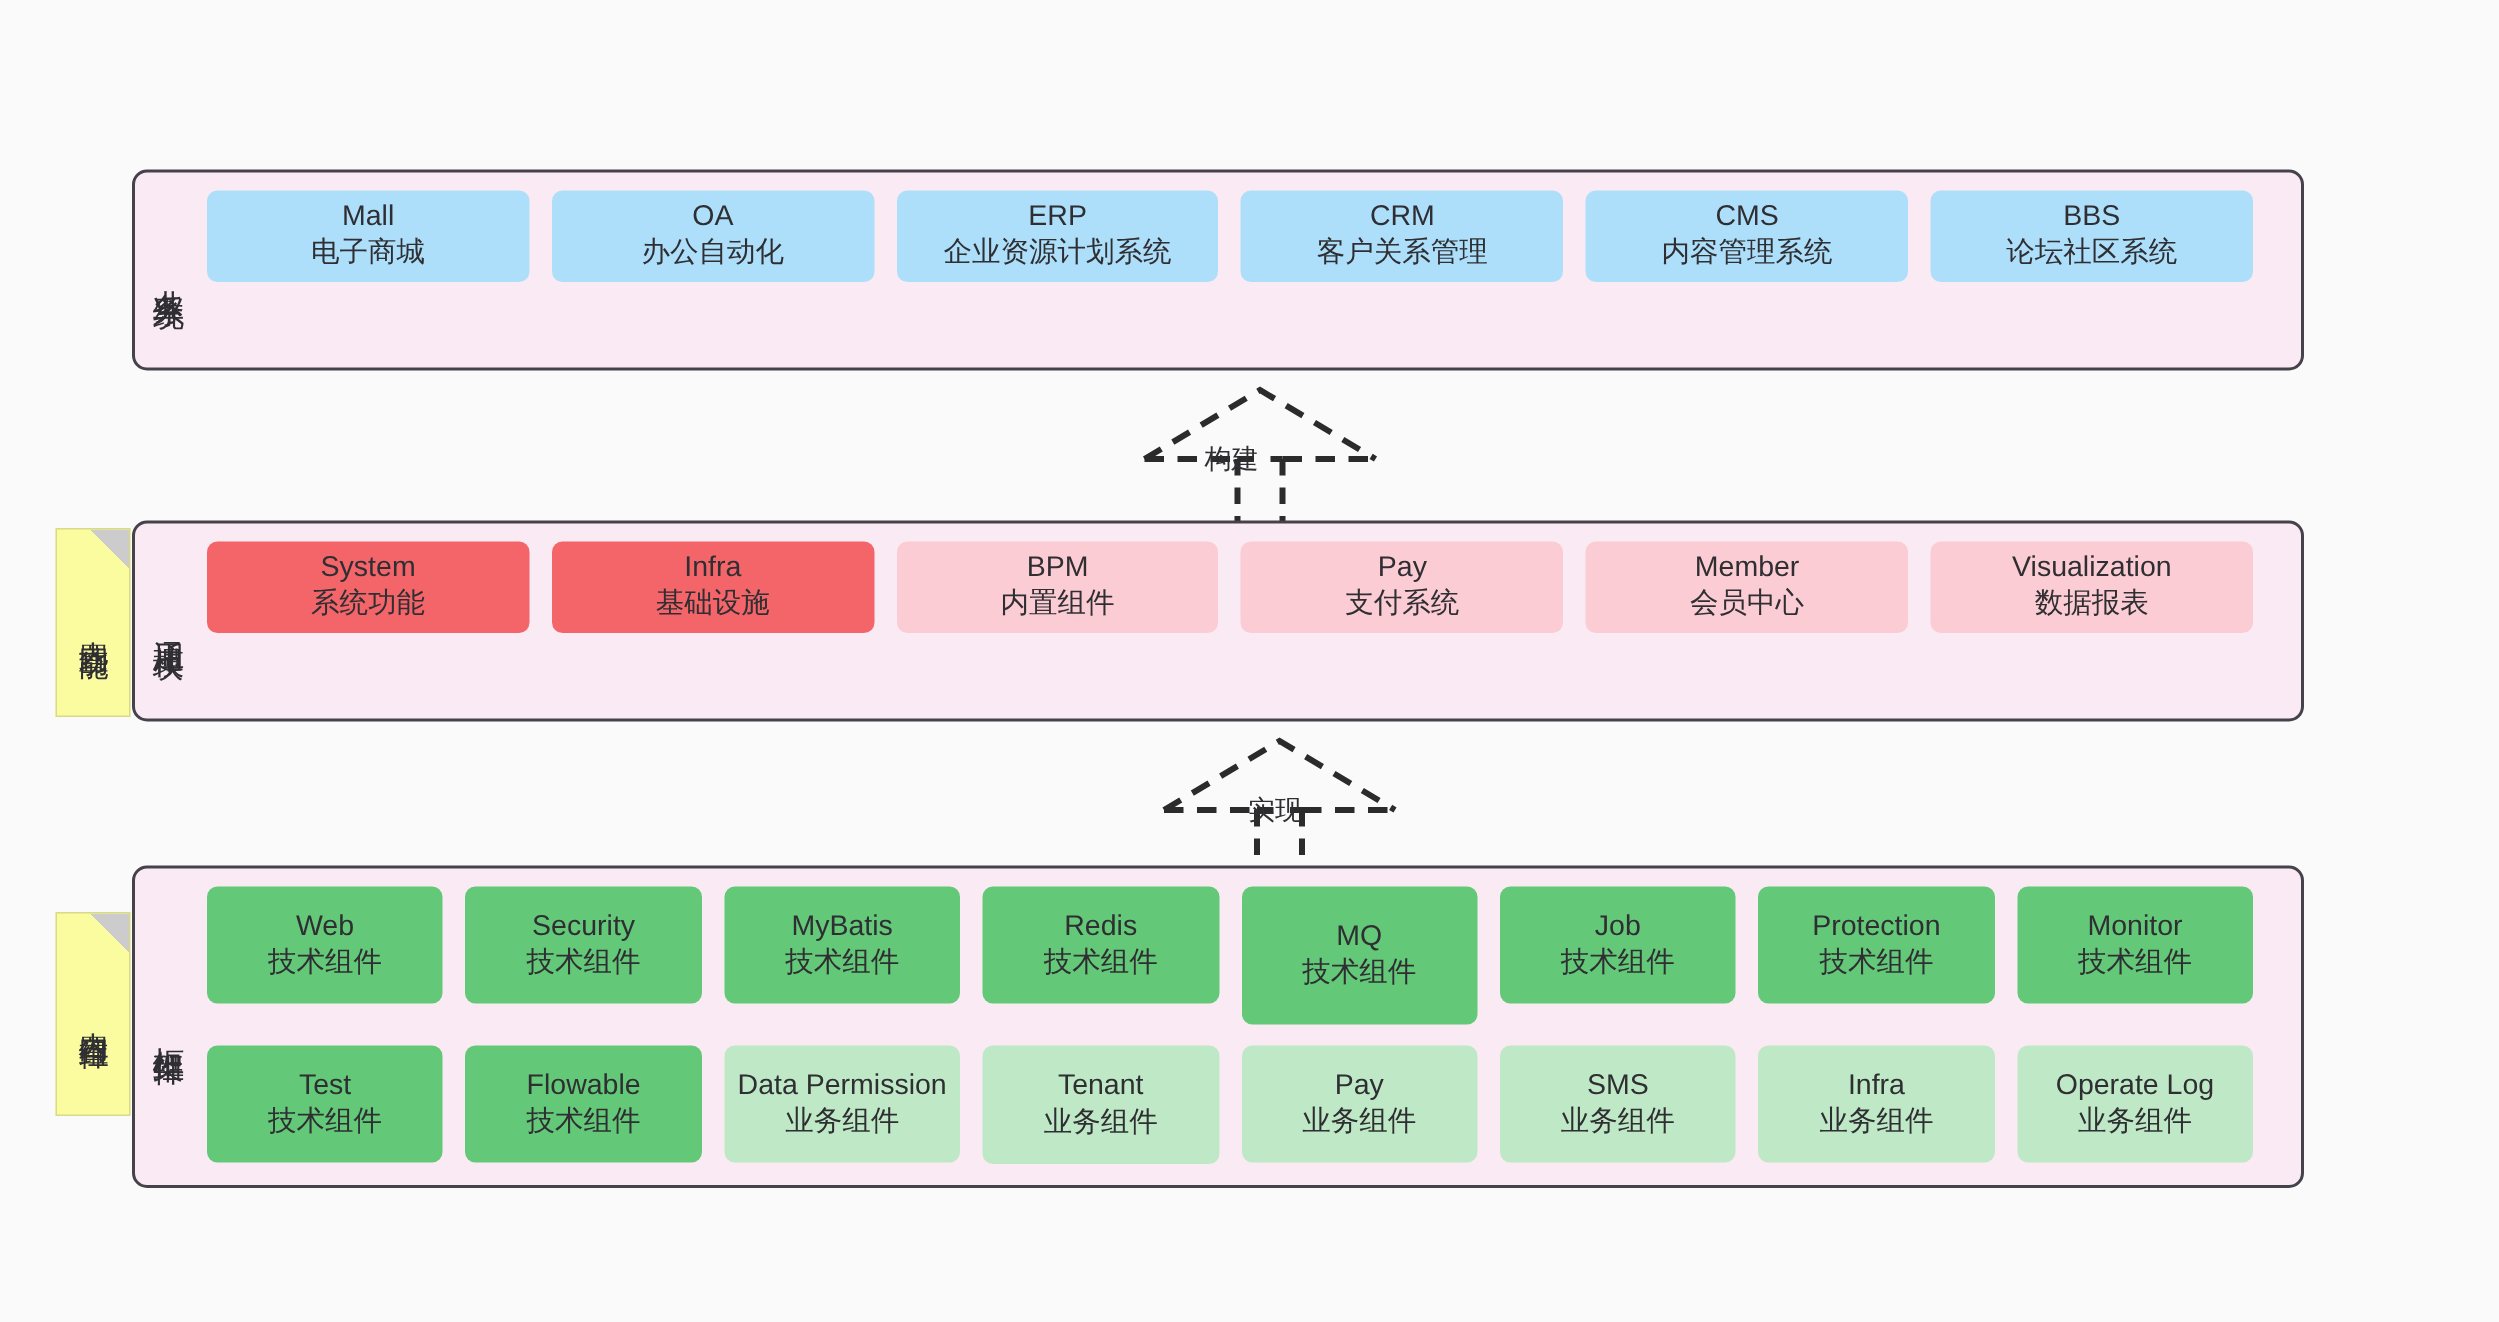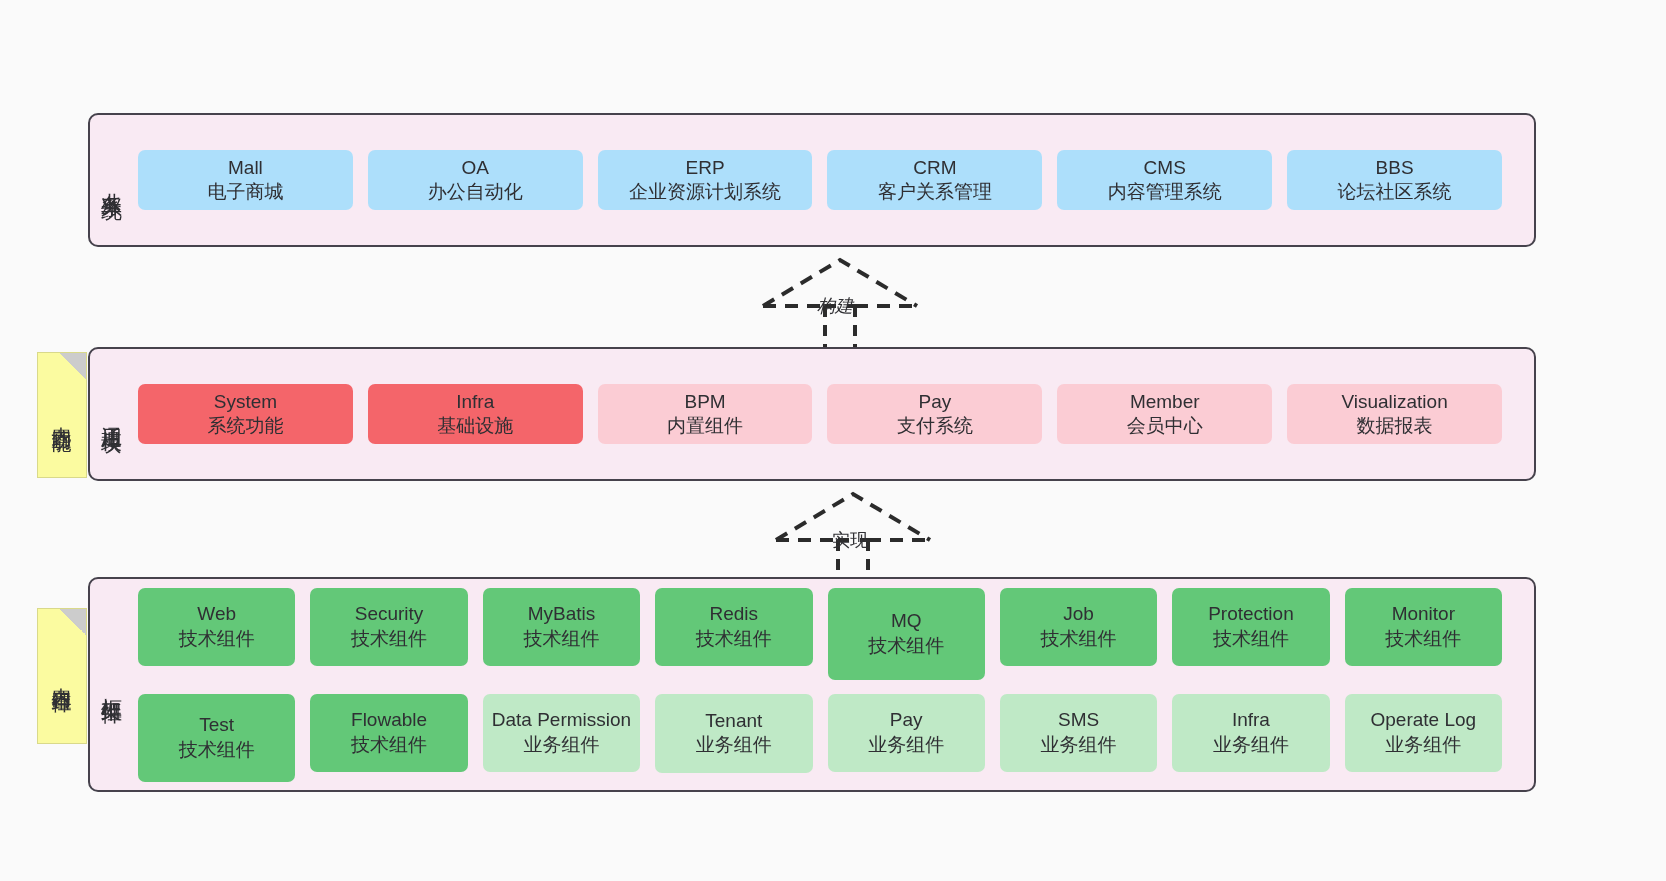--- a/index.html
+++ b/index.html
@@ -34,21 +34,20 @@
     color:#2f2f33;
     writing-mode:vertical-rl;
     letter-spacing:2px;
     white-space:nowrap;
     padding:4px 0;
   }
   .layer-body{
     flex:1 1 auto;
     display:flex;
     flex-direction:column;
-    justify-content:center;
     gap:14px;
     padding:12px 32px 12px 6px;
   }
   .row{
     display:flex;
     gap:15px;
     align-items:stretch;
   }
   .cell{
     flex:1 1 0;
@@ -154,21 +153,21 @@
   <div class="arrow" style="left:755px;top:258px;width:190px;height:92px;">
     <svg width="190" height="92" viewBox="0 0 190 92">
       <path d="M 70 48 L 70 92" fill="none" stroke="#2b2b2b" stroke-width="4" stroke-dasharray="11,8" stroke-linecap="butt"></path>
       <path d="M 100 48 L 100 92" fill="none" stroke="#2b2b2b" stroke-width="4" stroke-dasharray="11,8" stroke-linecap="butt"></path>
       <path d="M 70 48 L 85 48" fill="none" stroke="#2b2b2b" stroke-width="4" stroke-dasharray="11,8"></path>
       <path d="M 92 48 L 100 48" fill="none" stroke="#2b2b2b" stroke-width="4"></path>
       <path d="M 8 48 L 85 2 L 162 48" fill="none" stroke="#2b2b2b" stroke-width="4" stroke-dasharray="13,9" stroke-linejoin="miter"></path>
       <path d="M 8 48 L 70 48" fill="none" stroke="#2b2b2b" stroke-width="4" stroke-dasharray="13,9"></path>
       <path d="M 100 48 L 162 48" fill="none" stroke="#2b2b2b" stroke-width="4" stroke-dasharray="13,9"></path>
     </svg>
-    <span class="arrow-label" style="left:62px;top:36px;font-style:italic;">构建</span>
+    <span class="arrow-label" style="left:48px;top:36px;">构建</span>
   </div>
 
   <div class="sticky" style="left:37px;top:352px;width:50px;height:126px;">
     <span class="fold"></span>
     <span class="note-text">内置功能</span>
   </div>
 
   <div class="layer" id="layer-module" style="left:88px;top:347px;width:1448px;height:134px;">
     <div class="layer-label">通用模块</div>
     <div class="layer-body">
@@ -252,21 +251,21 @@
           <span class="t1">Protection</span>
           <span class="t2">技术组件</span>
         </div>
         <div class="cell c-green" style="height:78px">
           <span class="t1">Monitor</span>
           <span class="t2">技术组件</span>
         </div>
       </div>
 
       <div class="row">
-        <div class="cell c-green" style="height:88px">
+        <div class="cell c-green" style="height:78px">
           <span class="t1">Test</span>
           <span class="t2">技术组件</span>
         </div>
         <div class="cell c-green" style="height:78px">
           <span class="t1">Flowable</span>
           <span class="t2">技术组件</span>
         </div>
         <div class="cell c-lgreen" style="height:78px">
           <span class="t1">Data Permission</span>
           <span class="t2">业务组件</span>

